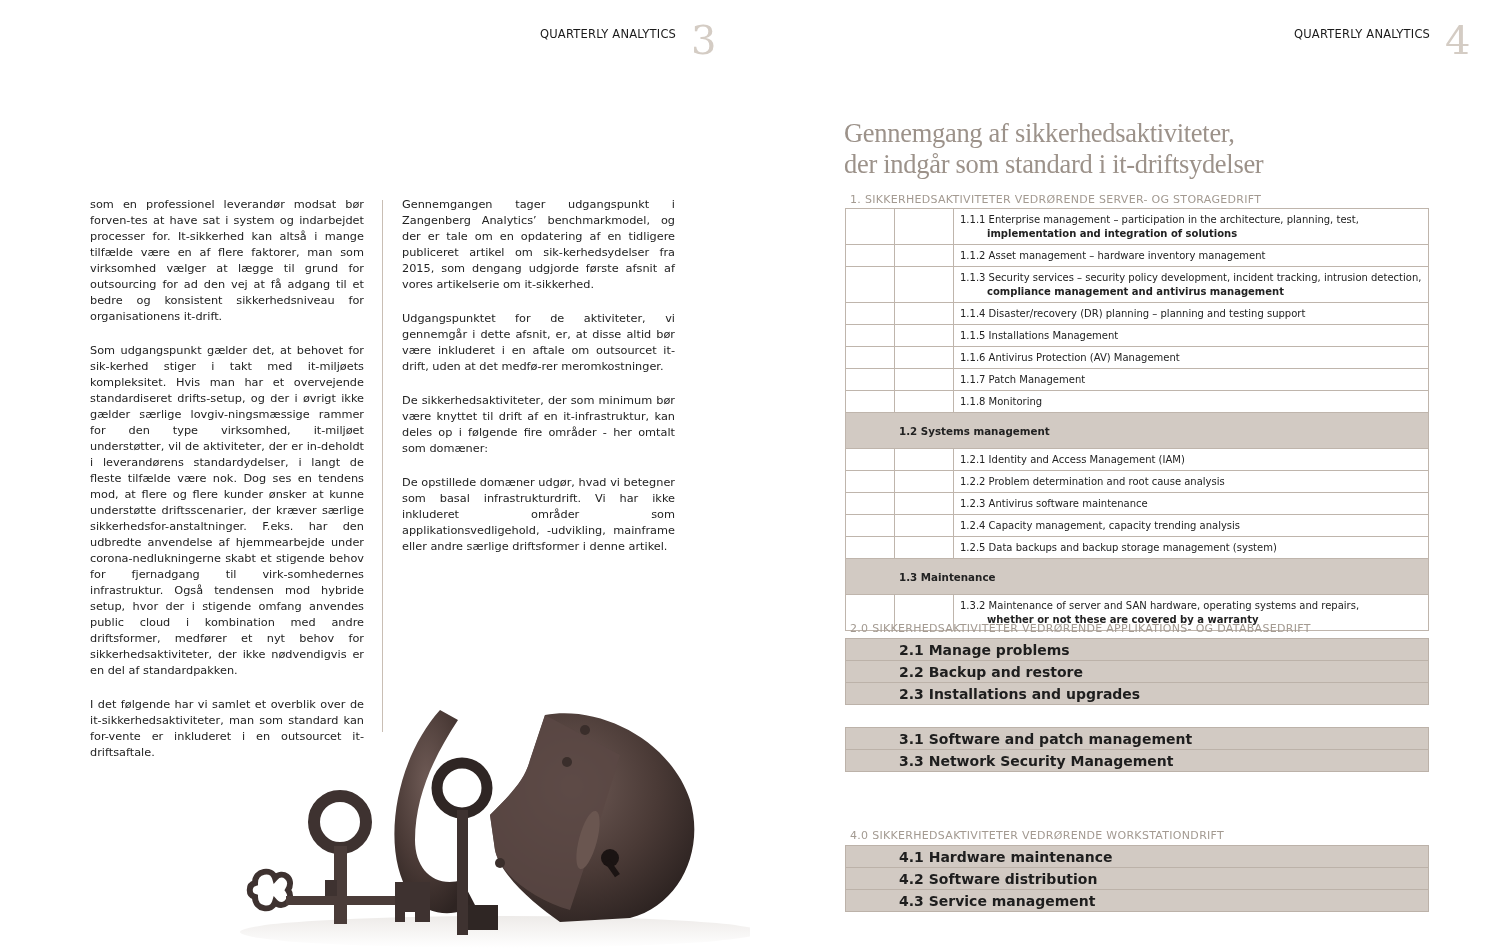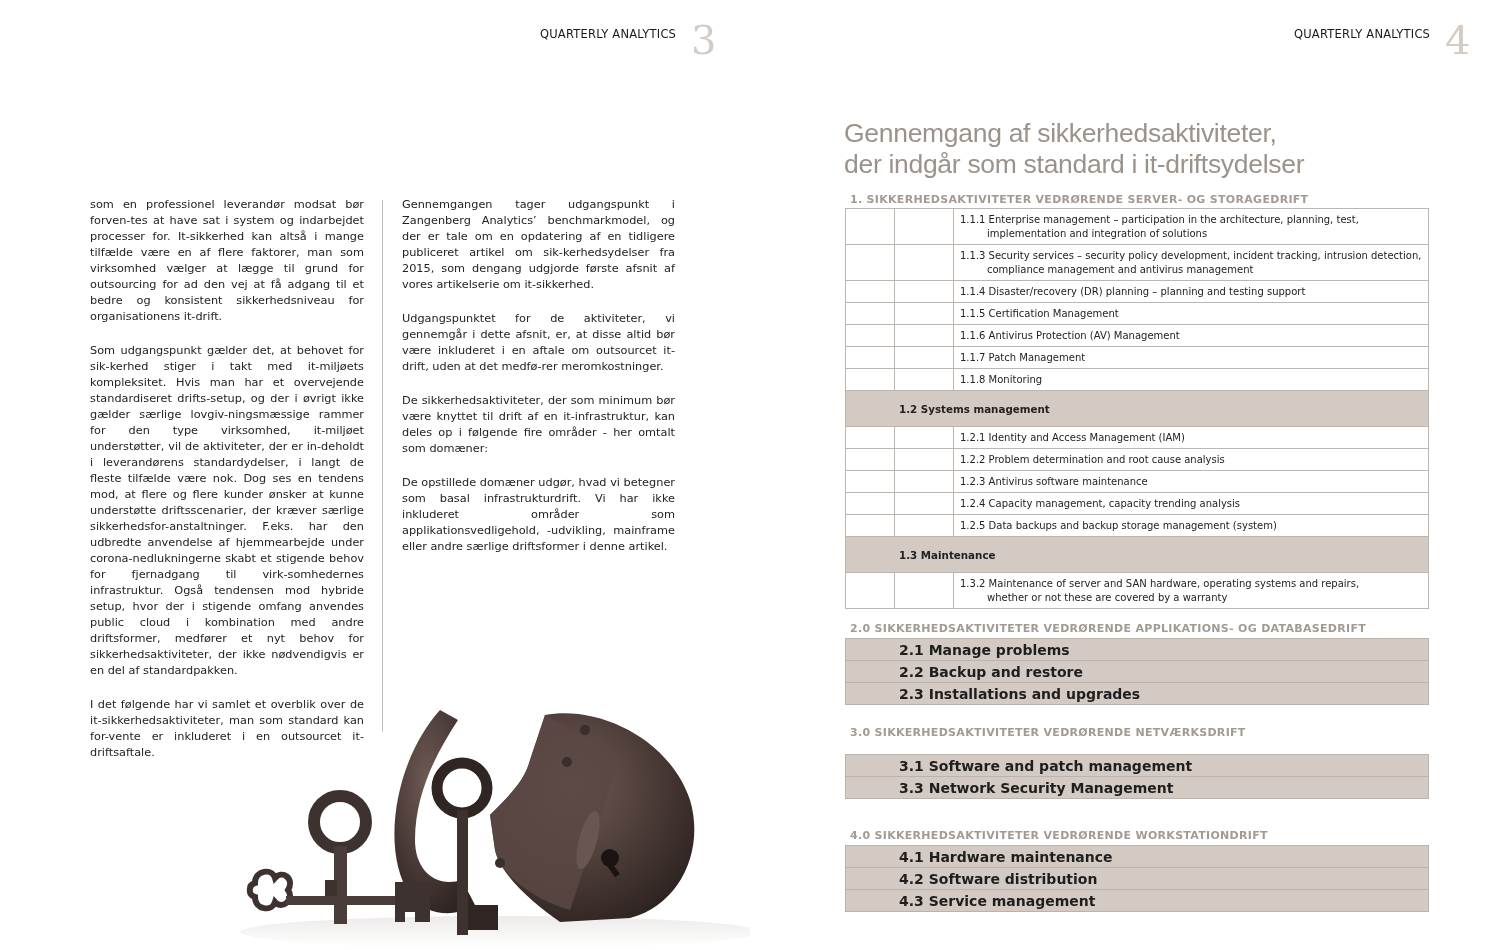--- a/index.html
+++ b/index.html
@@ -14,31 +14,31 @@
   .col-divider { position: absolute; left: 382px; top: 200px; width: 1px; height: 532px; background: #c9beb4; }
 
   .bullets { list-style: none; margin-bottom: 18px; }
   .bullets li { display: flex; align-items: center; height: 18px; }
   .lock-icon { display: inline-block; width: 12px; height: 12px; border-radius: 50%; background: #1a1a1a; margin-right: 4px; position: relative; flex: 0 0 12px; }
   .lock-icon::before { content: ""; position: absolute; left: 3.5px; top: 2px; width: 3px; height: 3px; border: 1px solid #fff; border-bottom: none; border-radius: 2px 2px 0 0; }
   .lock-icon::after { content: ""; position: absolute; left: 3px; top: 5px; width: 6px; height: 4px; background: #fff; border-radius: 1px; }
 
   .photo { position: absolute; left: 200px; top: 700px; width: 550px; height: 250px; }
 
-  .title { position: absolute; left: 844px; top: 118px; font-family: Liberation Sans, sans-serif; font-size: 26.5px; line-height: 31px; color: #9c928a; letter-spacing: -0.3px; }
-
-  .section-head { position: absolute; left: 850px; font-size: 11px; font-weight: bold; color: #a39a91; letter-spacing: 0.3px; }
+  .title { position: absolute; left: 844px; top: 118px; font-family: Liberation Serif, serif; font-size: 26.5px; line-height: 31px; color: #9c928a; letter-spacing: -0.3px; }
+
+  .section-head { position: absolute; left: 850px; font-size: 11px; font-weight: normal; color: #a39a91; letter-spacing: 0.3px; }
 
   table.grid { position: absolute; left: 845px; width: 584px; border-collapse: collapse; font-size: 10px; color: #222; border-radius: 15px; }
   table.grid td { border: 1px solid #bfb5ac; vertical-align: middle; }
   table.grid td.c1 { width: 49px; }
   table.grid td.c2 { width: 59px; }
   table.grid td.c3 { padding: 4px 6px 3px 6px; line-height: 14px; }
   table.grid tr.leaf td { height: 22px; }
-  table.grid .wrap2 { display: block; padding-left: 27px; }
+  table.grid .wrap2 { display: block; padding-left: 27px; font-weight: bold; }
   table.grid tr.sub td { background: #d2cac3; height: 36px; font-weight: bold; font-size: 10.3px; padding-left: 53px; }
   table.box { position: absolute; left: 845px; width: 584px; border-collapse: collapse; font-size: 14px; font-weight: bold; color: #1e1e1e; }
   table.box td { background: #d2cac3; border: 1px solid #bcb2a9; border-left: 1px solid #bcb2a9; height: 22px; padding-left: 53px; }
 </style>
 </head>
 <body>
 
 <div class="running-head" style="left:540px;">QUARTERLY ANALYTICS</div>
 <div class="page-num" style="left:691px;">3</div>
 
@@ -108,31 +108,36 @@
 <table class="grid" style="top:208px;">
   <tbody>
       <tr class="leaf">
         <td class="c1"></td>
         <td class="c2"></td>
         <td class="c3"><span>1.1.1 Enterprise management – participation in the architecture, planning, test,</span><span class="wrap2">implementation and integration of solutions</span></td>
       </tr>
   <tr class="leaf">
         <td class="c1"></td>
         <td class="c2"></td>
+        <td class="c3">1.1.2 Asset management – hardware inventory management</td>
+      </tr>
+  <tr class="leaf">
+        <td class="c1"></td>
+        <td class="c2"></td>
         <td class="c3"><span>1.1.3 Security services – security policy development, incident tracking, intrusion detection,</span><span class="wrap2">compliance management and antivirus management</span></td>
       </tr>
   <tr class="leaf">
         <td class="c1"></td>
         <td class="c2"></td>
         <td class="c3">1.1.4 Disaster/recovery (DR) planning – planning and testing support</td>
       </tr>
   <tr class="leaf">
         <td class="c1"></td>
         <td class="c2"></td>
-        <td class="c3">1.1.5 Certification Management</td>
+        <td class="c3">1.1.5 Installations Management</td>
       </tr>
   <tr class="leaf">
         <td class="c1"></td>
         <td class="c2"></td>
         <td class="c3">1.1.6 Antivirus Protection (AV) Management</td>
       </tr>
   <tr class="leaf">
         <td class="c1"></td>
         <td class="c2"></td>
         <td class="c3">1.1.7 Patch Management</td>
@@ -190,21 +195,21 @@
   <tr>
         <td>2.2 Backup and restore</td>
       </tr>
   <tr>
         <td>2.3 Installations and upgrades</td>
       </tr>
 </tbody>
   </table>
 
 <div class="section-head" style="top:726px;">3.0 SIKKERHEDSAKTIVITETER VEDRØRENDE NETVÆRKSDRIFT</div>
-<table class="box" style="top:754px;padding-left:40px;">
+<table class="box" style="top:727px;padding-left:40px;">
   <tbody>
       <tr>
         <td>3.1 Software and patch management</td>
       </tr>
   <tr>
         <td>3.3 Network Security Management</td>
       </tr>
 </tbody>
   </table>
 

